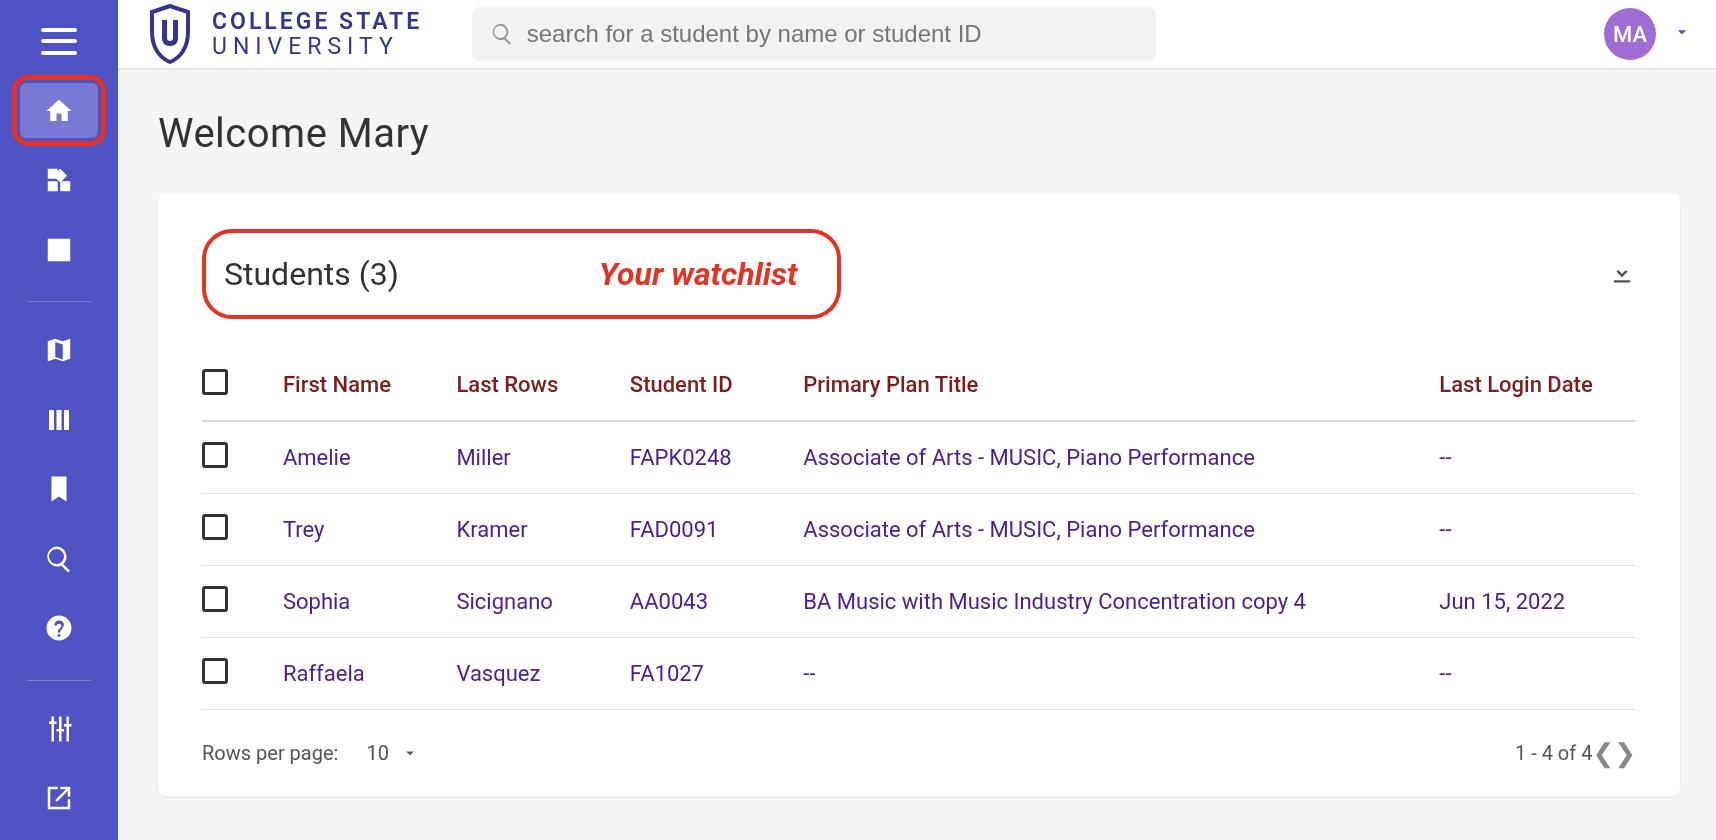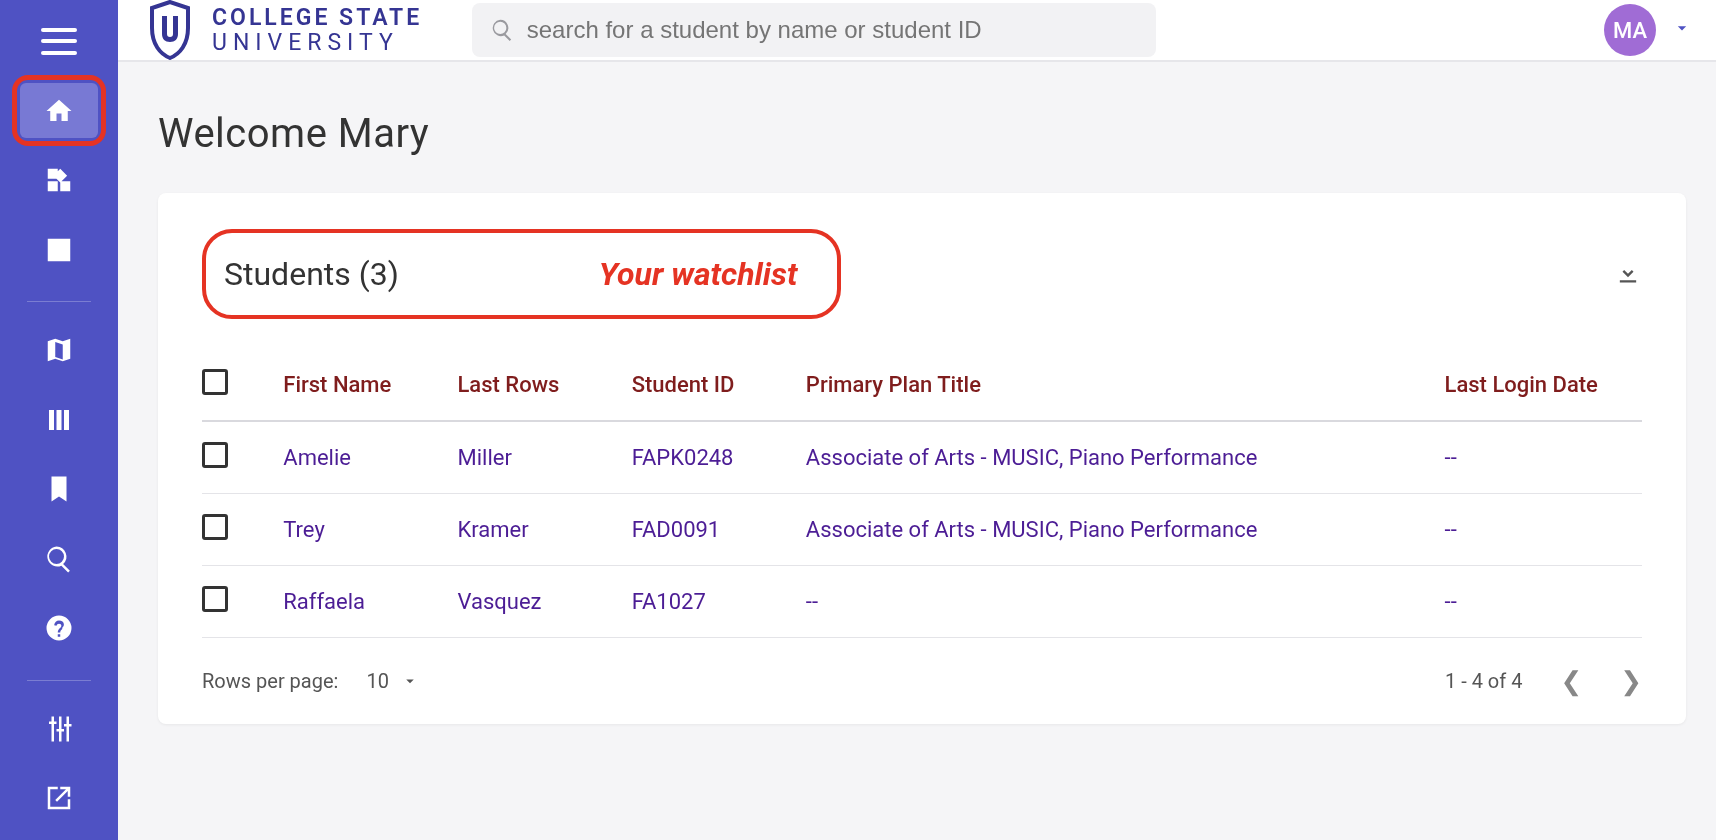--- a/index.html
+++ b/index.html
@@ -58,21 +58,21 @@
     }
     .nav-divider {
       width: 64px; height: 1px; background: rgba(255,255,255,0.25);
       margin: 10px 0 20px 0;
     }
     .nav-item svg { width: 30px; height: 30px; fill: #fff; }
     
     .topbar {
       position: absolute;
       left: 118px; right: 0; top: 0;
-      height: 62px;
+      height: 70px;
       background: #fff;
       border-bottom: 2px solid #e6e6ea;
       display: flex;
       align-items: center;
       padding: 0 24px 0 28px;
     }
     .logo-wrap {
       display: flex; align-items: center;
       gap: 18px;
       margin-right: 50px;
@@ -118,21 +118,21 @@
       background: #a06cd5;
       color: #fff;
       display: flex; align-items: center; justify-content: center;
       font-size: 22px; font-weight: 500;
     }
     .chevron-down { color: #4f52c3; font-size: 22px; cursor: pointer; }
     
     .main {
       position: absolute;
       left: 118px; top: 78px; right: 0; bottom: 0;
-      padding: 32px 6px 0 40px;
+      padding: 32px 12px 0 40px;
       overflow: auto;
     }
     .page-title {
       font-size: 40px;
       color: #333;
       font-weight: 400;
       margin-bottom: 36px;
       letter-spacing: 0.5px;
     }
     .card {
@@ -201,21 +201,21 @@
       cursor: pointer;
     }
     
     .pager {
       display: flex; align-items: center;
       margin-top: 28px;
       font-size: 20px; color: #555;
     }
     .pager .rpp { display: flex; align-items: center; gap: 28px; }
     .pager .rpp .sel { display: flex; align-items: center; gap: 12px; cursor: pointer; }
-    .pager .right { margin-left: auto; display: flex; align-items: center; gap: 38px; }
+    .pager .right { margin-left: auto; display: flex; align-items: center; }
     .pager .nav-btn { color: #888; cursor: pointer; font-size: 26px; user-select:none;}
     .col-first { width: 150px; }
     .col-last { width: 150px; }
     .col-id { width: 150px; }
     .col-plan { width: 550px; }
     .col-login { width: 170px; }
   </style>
 </head>
 <body>
 
@@ -345,20 +345,28 @@
           <tr>
             <td><span class="cbx"></span></td>
             <td>Trey</td>
             <td>Kramer</td>
             <td>FAD0091</td>
             <td>Associate of Arts - MUSIC, Piano Performance</td>
             <td>--</td>
           </tr>
           <tr>
             <td><span class="cbx"></span></td>
+            <td>Sophia</td>
+            <td>Sicignano</td>
+            <td>AA0043</td>
+            <td>BA Music with Music Industry Concentration copy 4</td>
+            <td>Jun 15, 2022</td>
+          </tr>
+          <tr>
+            <td><span class="cbx"></span></td>
             <td>Raffaela</td>
             <td>Vasquez</td>
             <td>FA1027</td>
             <td>--</td>
             <td>--</td>
           </tr>
         </tbody>
     </table>
 
     <div class="pager">

